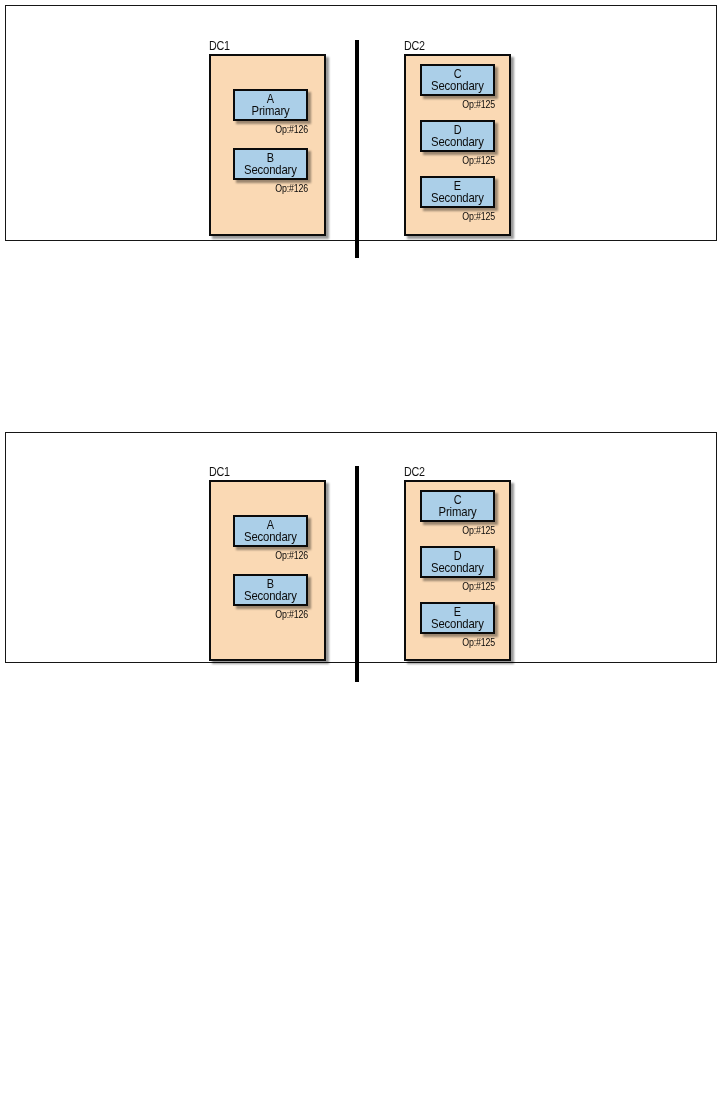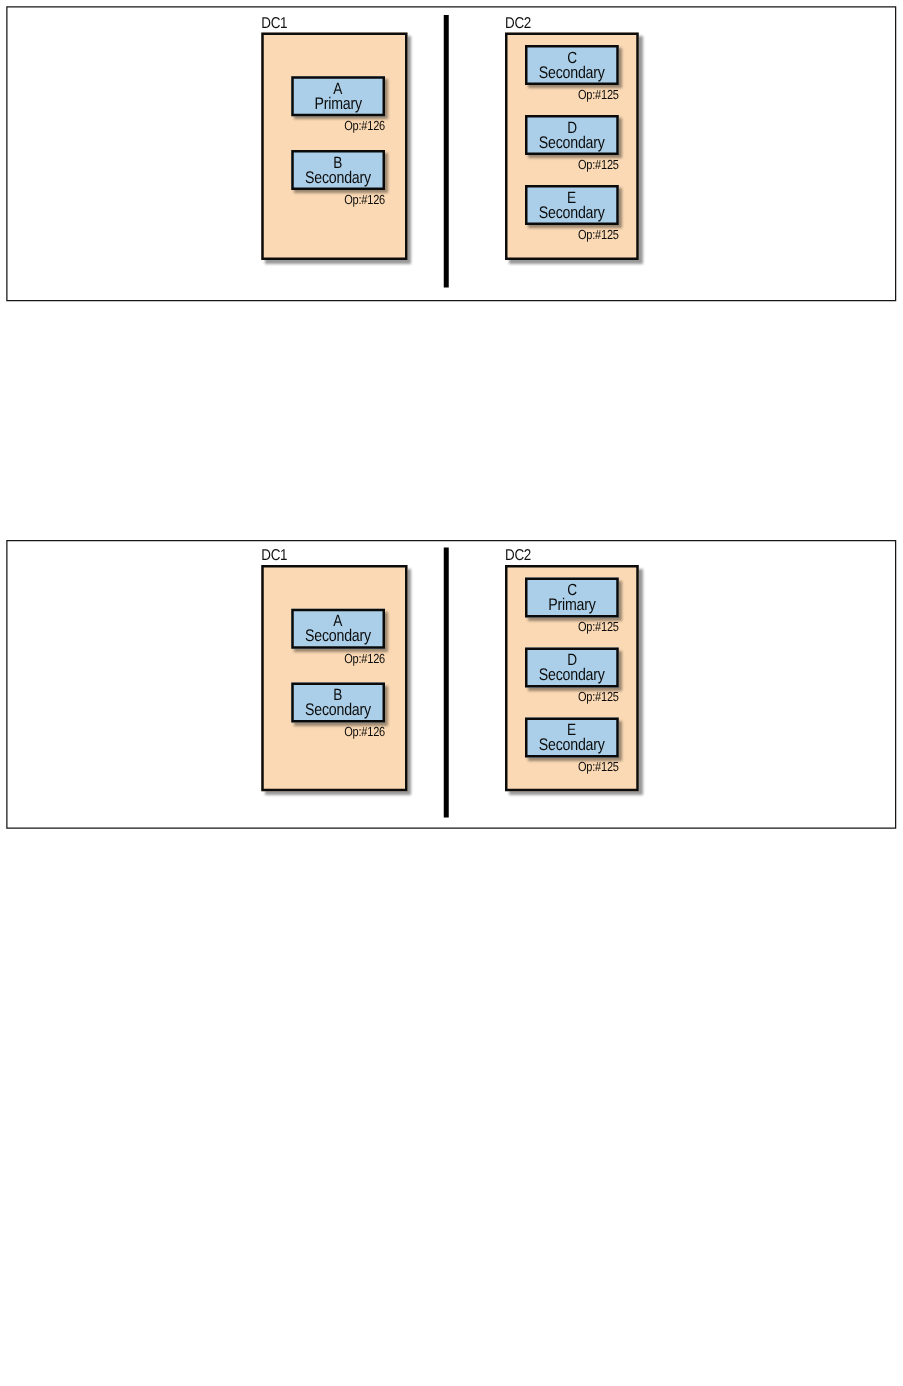--- a/index.html
+++ b/index.html
@@ -24,20 +24,21 @@
     box-sizing: border-box;
     background: #ffffff;
   }
   #figure-1 { top: 5px;   height: 236px; }
   #figure-2 { top: 432px; height: 231px; }
 
   .figure-inner {
     position: relative;
     width: 100%;
     height: 100%;
+    margin-top: 28px;
   }
 
   
   .divider {
     position: absolute;
     width: 4px;
     background: #000000;
     left: 349px;
   }
   #figure-1 .divider { top: 6px;  height: 218px; }

